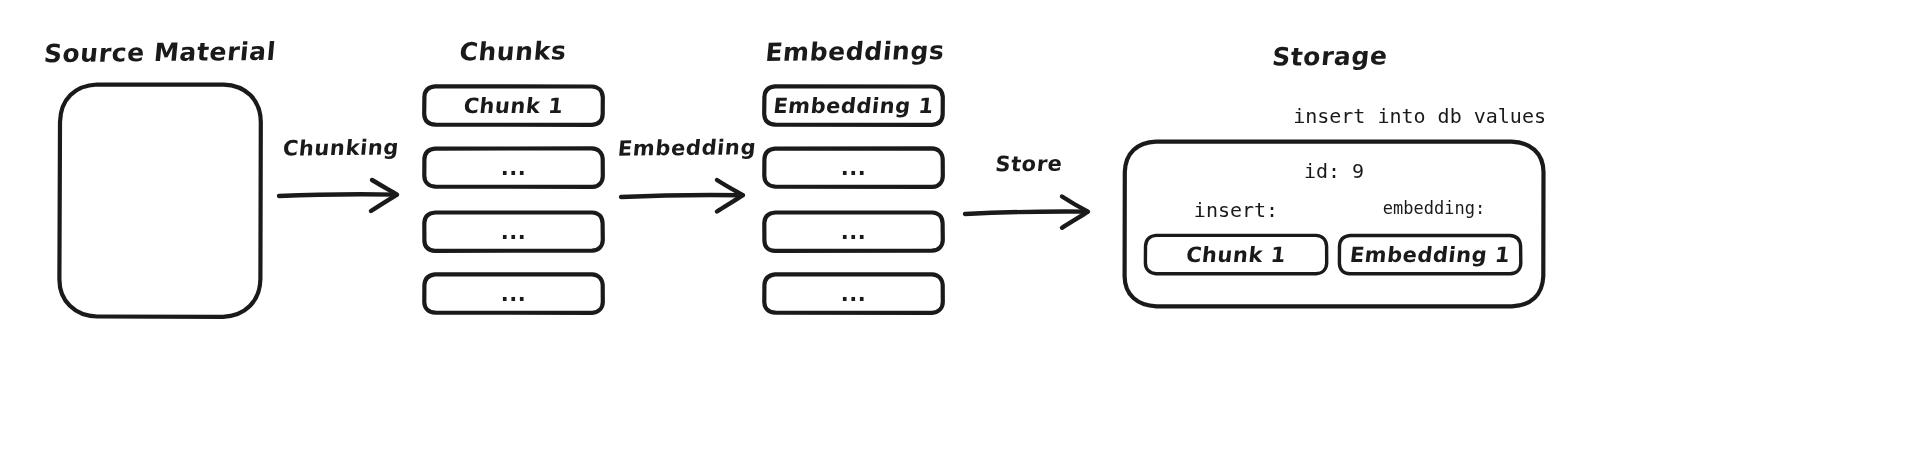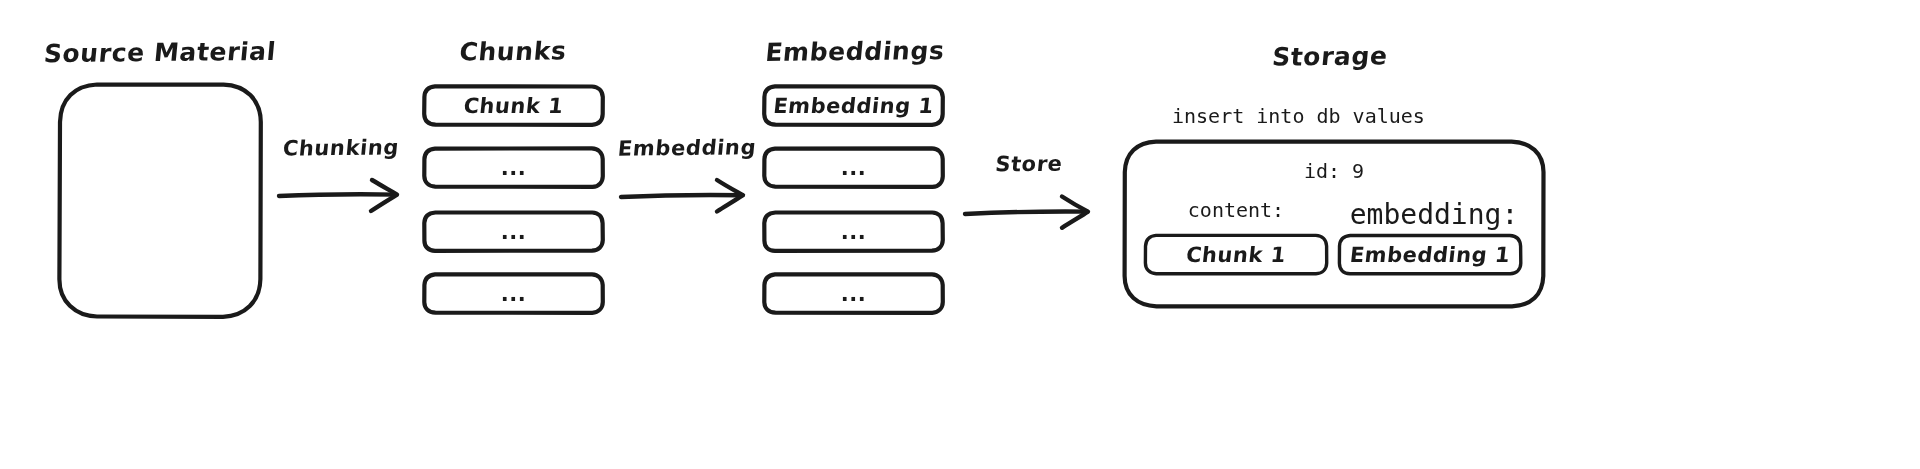--- a/index.html
+++ b/index.html
@@ -89,25 +89,25 @@
     position: absolute;
     font-size: 21px;
     text-align: center;
     width: 100%;
     top: 0;
   }
   .arrow-svg { position: absolute; top: 30px; left: 0; }
 
   
   #storage-title { left: 1215px; top: 42px; width: 230px; }
-  #storage-sql { left: 1172px; top: 104px; width: 424px; text-align: left; font-size: 20px; }
+  #storage-sql { left: 1122px; top: 104px; width: 424px; text-align: right; font-size: 20px; }
   #storage-box { left: 1122px; top: 139px; width: 424px; height: 170px; }
   #storage-id { left: 1122px; top: 159px; width: 424px; text-align: center; font-size: 20px; }
   #storage-content-label { left: 1140px; top: 198px; width: 192px; text-align: center; font-size: 20px; }
-  #storage-embedding-label { left: 1334px; top: 198px; width: 200px; text-align: center; font-size: 28px; }
+  #storage-embedding-label { left: 1334px; top: 198px; width: 200px; text-align: center; font-size: 17px; }
   #storage-chunk-box { left: 1143px; top: 233px; width: 186px; height: 43px; }
   #storage-embedding-box { left: 1337px; top: 233px; width: 186px; height: 43px; }
 </style>
 </head>
 <body>
 
 <div class="abs hand col-title" id="source-title">Source Material</div>
 
 <div class="abs" id="source-box">
   <svg class="sketch-svg" width="206" height="237" viewBox="0 0 206 237">
@@ -244,21 +244,21 @@
              L 390 167.4
              C 409 166.6 420.6 156 421.3 137
              L 421.5 33
              C 421.2 14 408.5 3.2 389.5 2.6
              Z"></path>
   </svg>
 </div>
 
 <div class="abs mono" id="storage-id">id: 9</div>
 
-<div class="abs mono" id="storage-content-label">content:</div>
+<div class="abs mono" id="storage-content-label">insert:</div>
 
 <div class="abs mono" id="storage-embedding-label">embedding:</div>
 
 <div class="item-box" id="storage-chunk-box">
   <svg class="sketch-svg" width="186" height="43" viewBox="0 0 186 43">
     <path stroke-width="3.4" d="M 13 2.4 C 6.4 3 2.8 7 2.5 13.2 L 2.4 30
              C 2.5 36.5 6.6 40.3 13.2 40.7
              L 173 40.8 C 179.5 40.4 183.5 36.4 183.7 30
              L 183.6 13 C 183.3 6.8 179.3 2.7 172.8 2.4 Z"></path>
   </svg>

